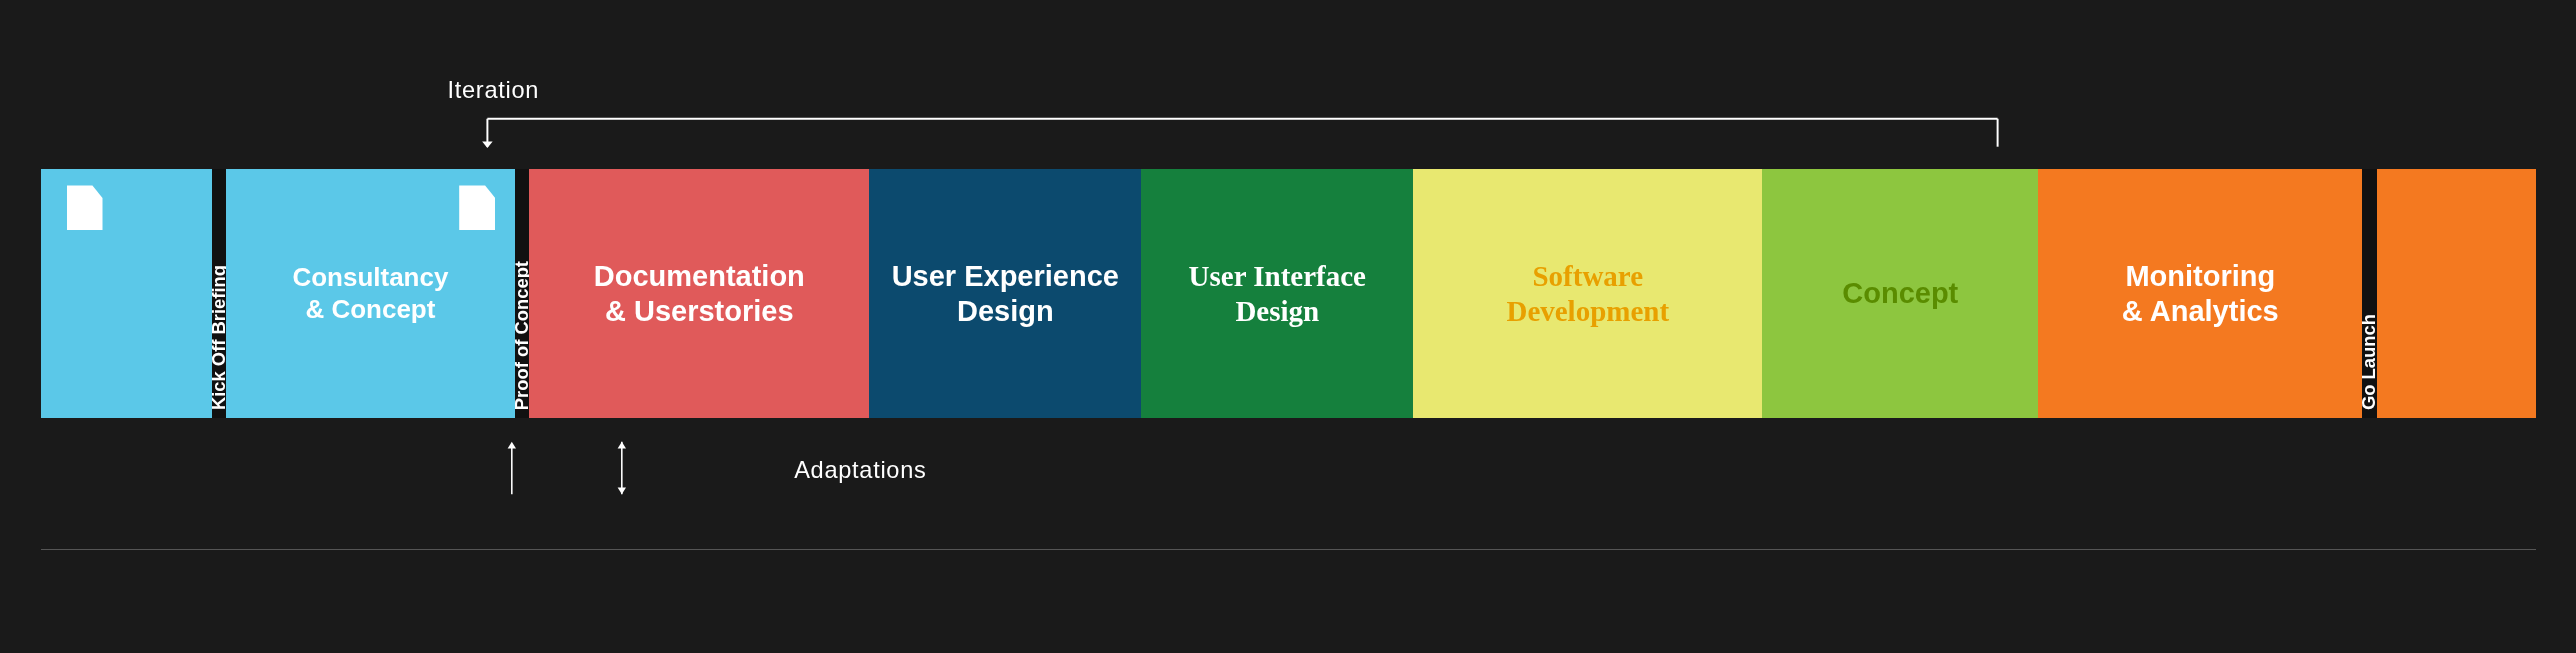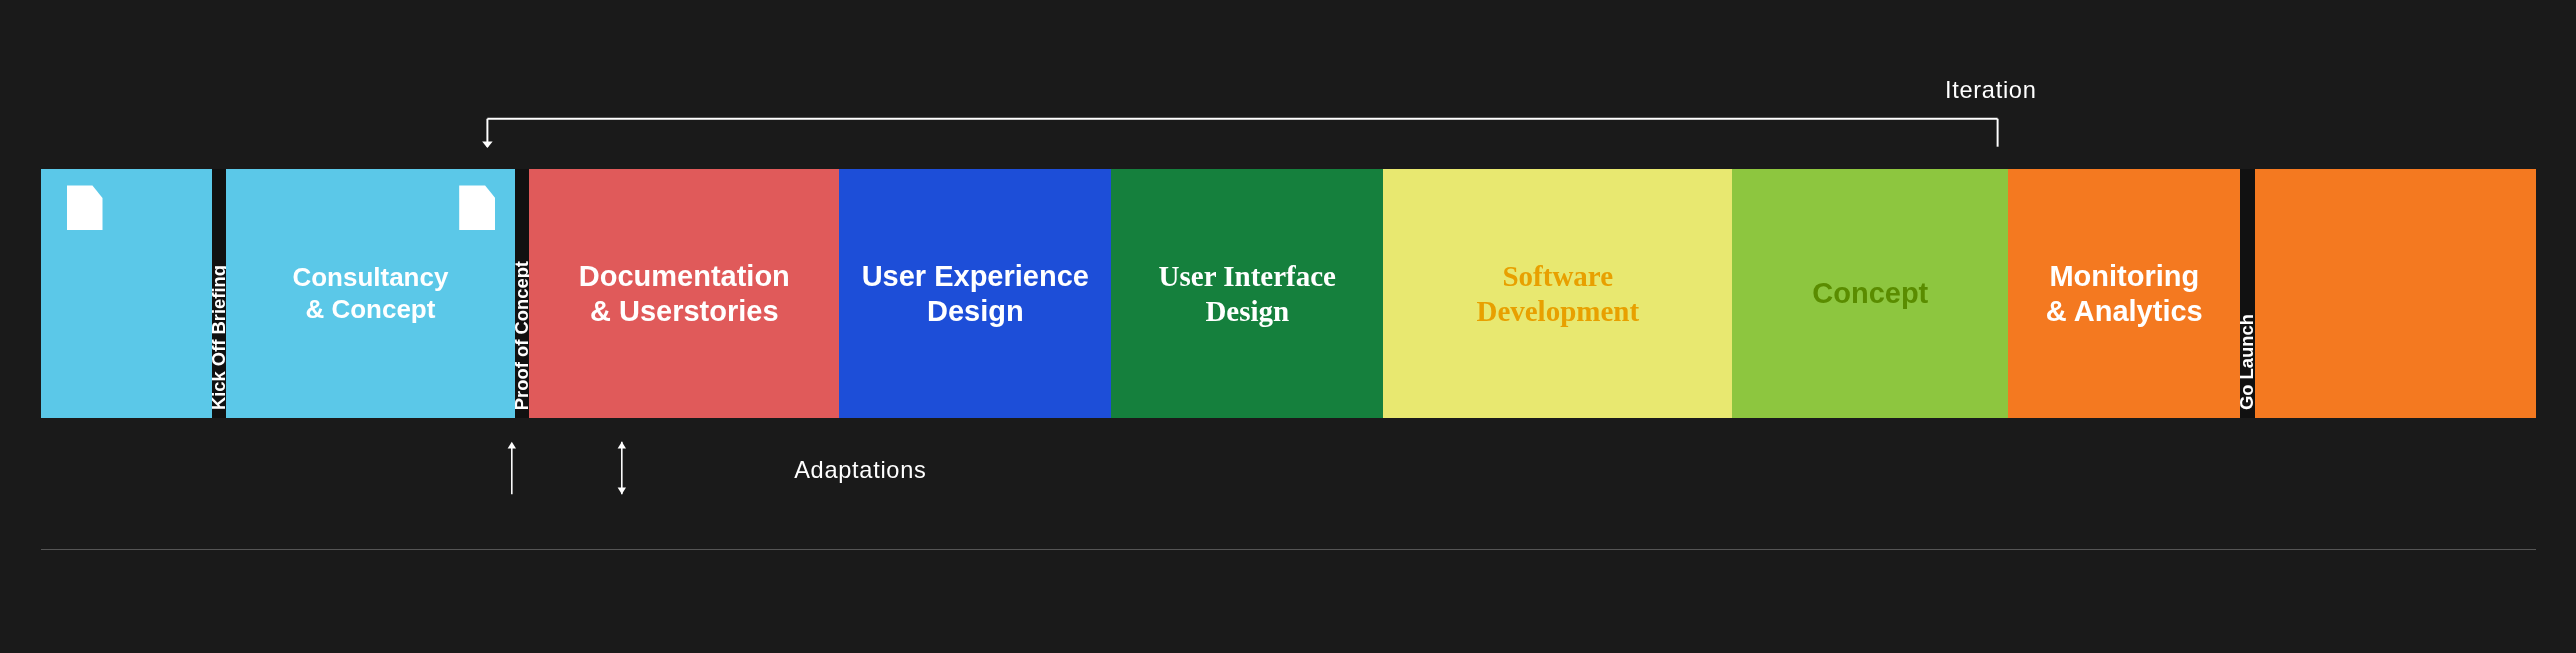--- a/index.html
+++ b/index.html
@@ -22,21 +22,21 @@
     }
 
     
     .iteration-container {
       position: absolute;
       top: 13px;
       left: 407px;
       width: 1589px;
       display: flex;
       flex-direction: column;
-      align-items: flex-end;
+      align-items: flex-start;
     }
 
     .iteration-label {
       color: #ffffff;
       font-size: 23.6px;
       margin-bottom: 5.3px;
       letter-spacing: 0.7px;
     }
 
     .iteration-arrow {
@@ -72,21 +72,21 @@
       font-weight: 800;
       font-size: 29px;
       line-height: 1.2;
       text-align: center;
     }
 
     
     .phase-kickoff { background: #5bc8e8; width: 223px; }
     .phase-consultancy { background: #5bc8e8; width: 276px; }
     .phase-documentation { background: #e05a5a; width: 315px; }
-    .phase-ux { background: #1d4ed8; width: 276px; }
+    .phase-ux { background: #0c4a6e; width: 276px; }
     .phase-ui { background: #15803d; width: 276px; font-family: Liberation Serif, serif; }
     .phase-software { background: #e8e870; width: 276px; }
     .phase-testing { background: #8dc63f; width: 276px; }
     .phase-monitoring { background: #f47920; width: 276px; }
     .phase-consultancy .phase-label { color: white; }
     .phase-documentation .phase-label { color: white; }
     .phase-ux .phase-label { color: white; }
     .phase-ui .phase-label { color: white; }
     .phase-software .phase-label { color: #e8a000; }
     .phase-testing .phase-label { color: #5a8c00; }
@@ -165,41 +165,41 @@
 
     <div class="phase-block phase-consultancy" style="width:289px; flex-direction:column; gap:0;">
       <div style="position:absolute; top:16.4px; right:19.7px; width:36px; height:45px; background:white; clip-path: polygon(0 0, 72% 0, 100% 28%, 100% 100%, 0 100%);"></div>
       <span class="phase-label" style="color:white; font-size:26px;">Consultancy<br>&amp; Concept</span>
     </div>
 
     <div style="width:14.4px; background:#111; display:flex; align-items:flex-end; justify-content:center; padding-bottom:7.9px;">
       <span class="phase-small-label">Proof of Concept</span>
     </div>
 
-    <div class="phase-block phase-documentation" style="width:310px;">
+    <div class="phase-block phase-documentation" style="width:340px;">
       <span class="phase-label" style="color:white;">Documentation<br>&amp; Userstories</span>
     </div>
 
     <div class="phase-block phase-ux" style="width:272px;">
       <span class="phase-label" style="color:white;">User Experience<br>Design</span>
     </div>
 
     <div class="phase-block phase-ui" style="width:272px;">
       <span class="phase-label" style="color:white;">User Interface<br>Design</span>
     </div>
 
     <div class="phase-block phase-software" style="width:349px;font-family:Liberation Serif, serif;">
       <span class="phase-label">Software<br>Development</span>
     </div>
 
     <div class="phase-block phase-testing" style="width:276px;">
       <span class="phase-label">Concept</span>
     </div>
 
-    <div class="phase-block phase-monitoring" style="width:232px;">
+    <div class="phase-block phase-monitoring" style="width:324px;">
       <span class="phase-label">Monitoring<br>&amp; Analytics</span>
     </div>
 
     <div style="width:14.4px; background:#111; display:flex; align-items:flex-end; justify-content:center; padding-bottom:7.9px;">
       <span class="phase-small-label">Go Launch</span>
     </div>
 
     <div style="flex:1; background:#f47920;"></div>
 
   </div>

